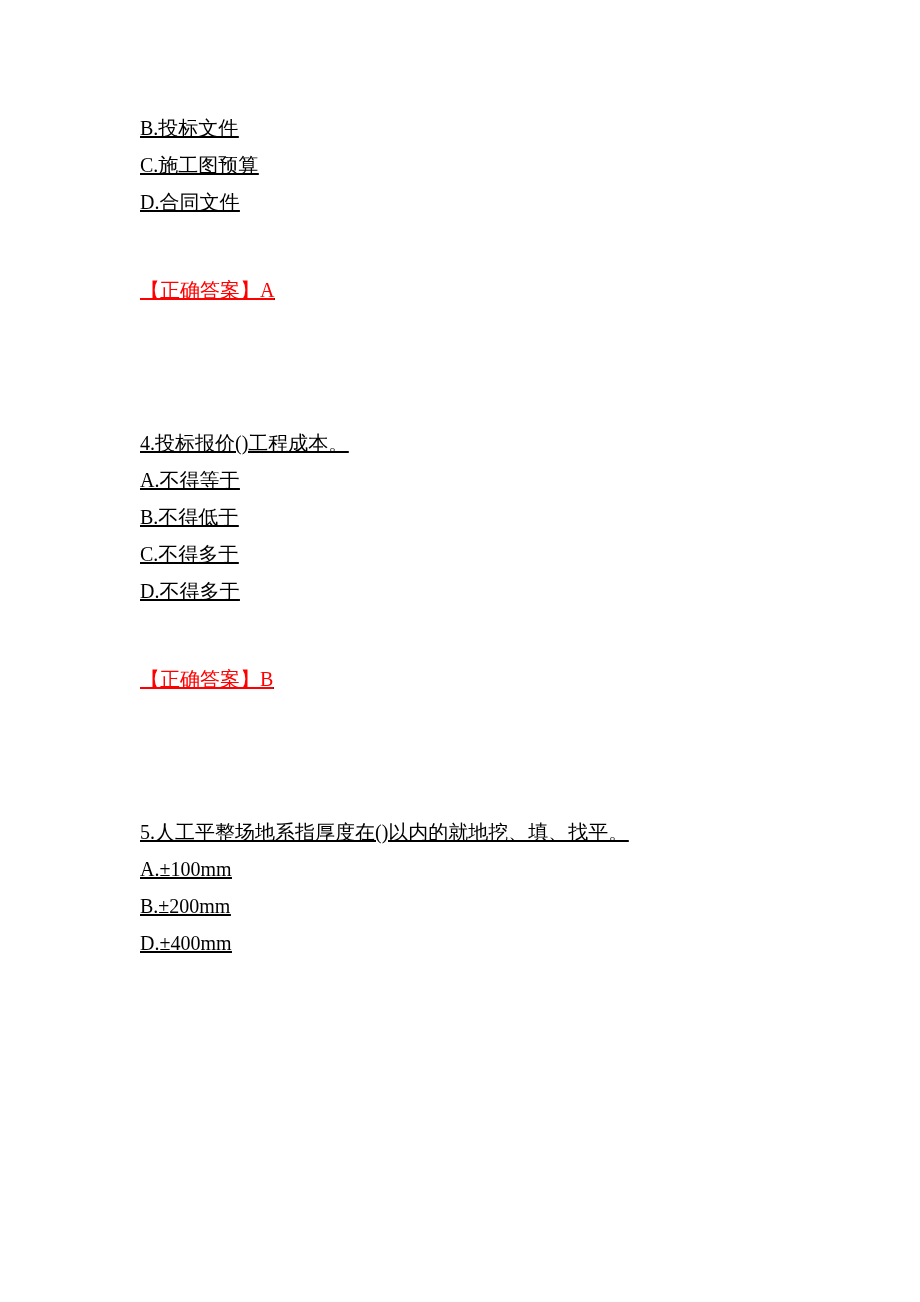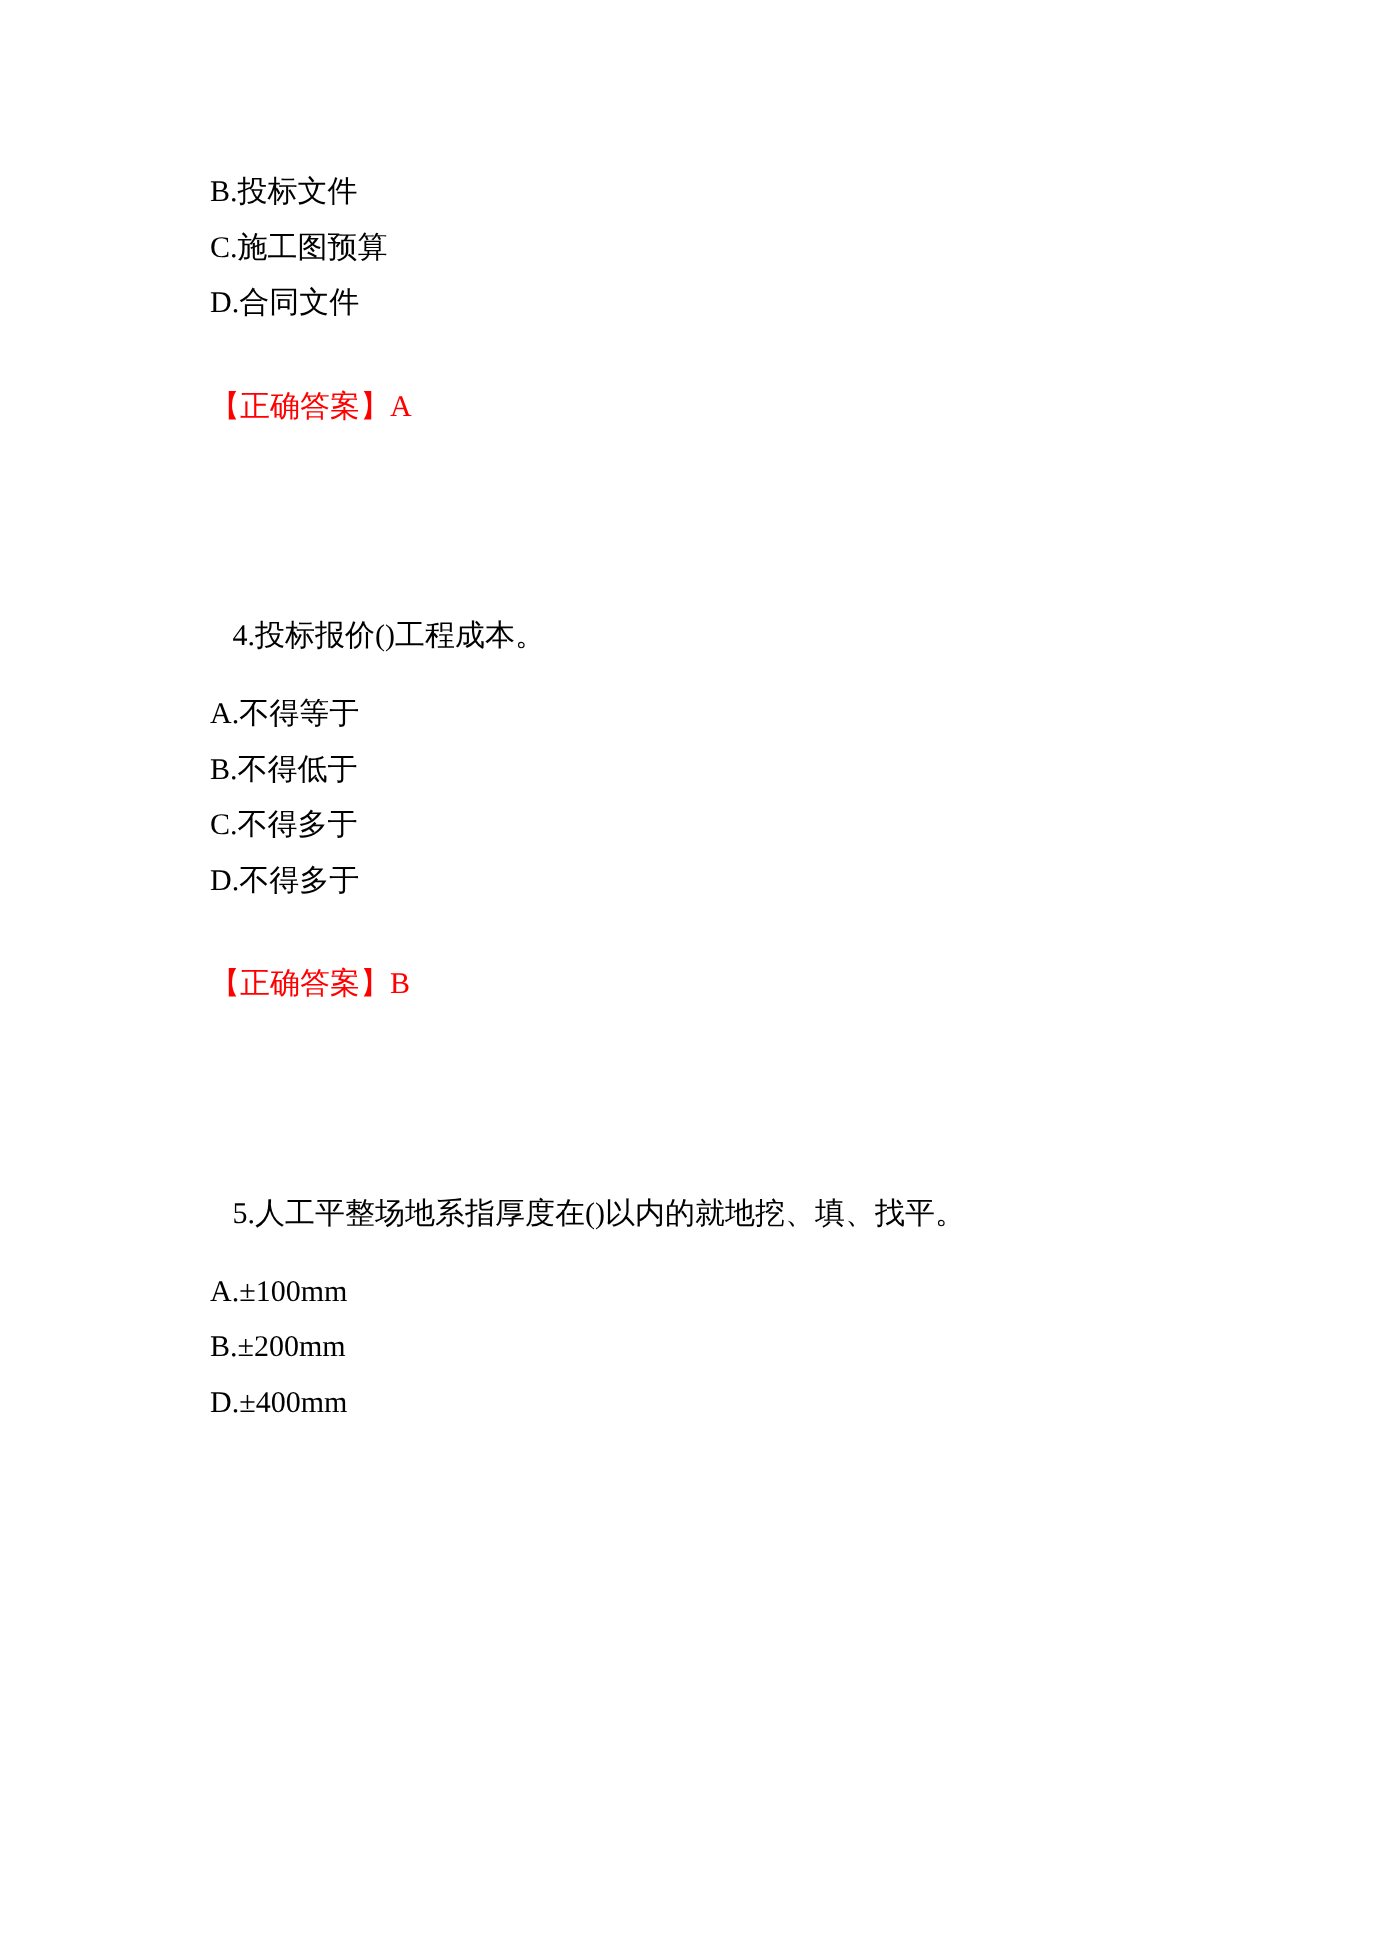--- a/index.html
+++ b/index.html
@@ -1,45 +1,46 @@
 <!DOCTYPE html>
 <html><head>
   <meta charset="utf-8">
   <style>
     * {
       margin: 0;
       padding: 0;
       box-sizing: border-box;
+      text-decoration: underline;
     }
     body {
       background: #ffffff;
       width: 920px;
       height: 1302px;
       font-family: "SimSun", "宋体", serif;
       font-size: 20px;
       line-height: 1.85;
       color: #000000;
       padding: 110px 140px 0 140px;
       position: relative;
     }
     .option {
       margin: 0;
     }
     .answer-block {
-      margin-top: 32px;
+      margin-top: 51px;
       margin-bottom: 116px;
     }
     .answer-label {
       color: #ff0000;
     }
     .answer-value {
       color: #ff0000;
     }
     .question-text {
-      margin: 15px;
+      margin: 0;
     }
   </style>
 </head>
 <body>
 
 <div>
   <p class="option">B.投标文件</p>
   <p class="option">C.施工图预算</p>
   <p class="option">D.合同文件</p>
   <p class="answer-block">

